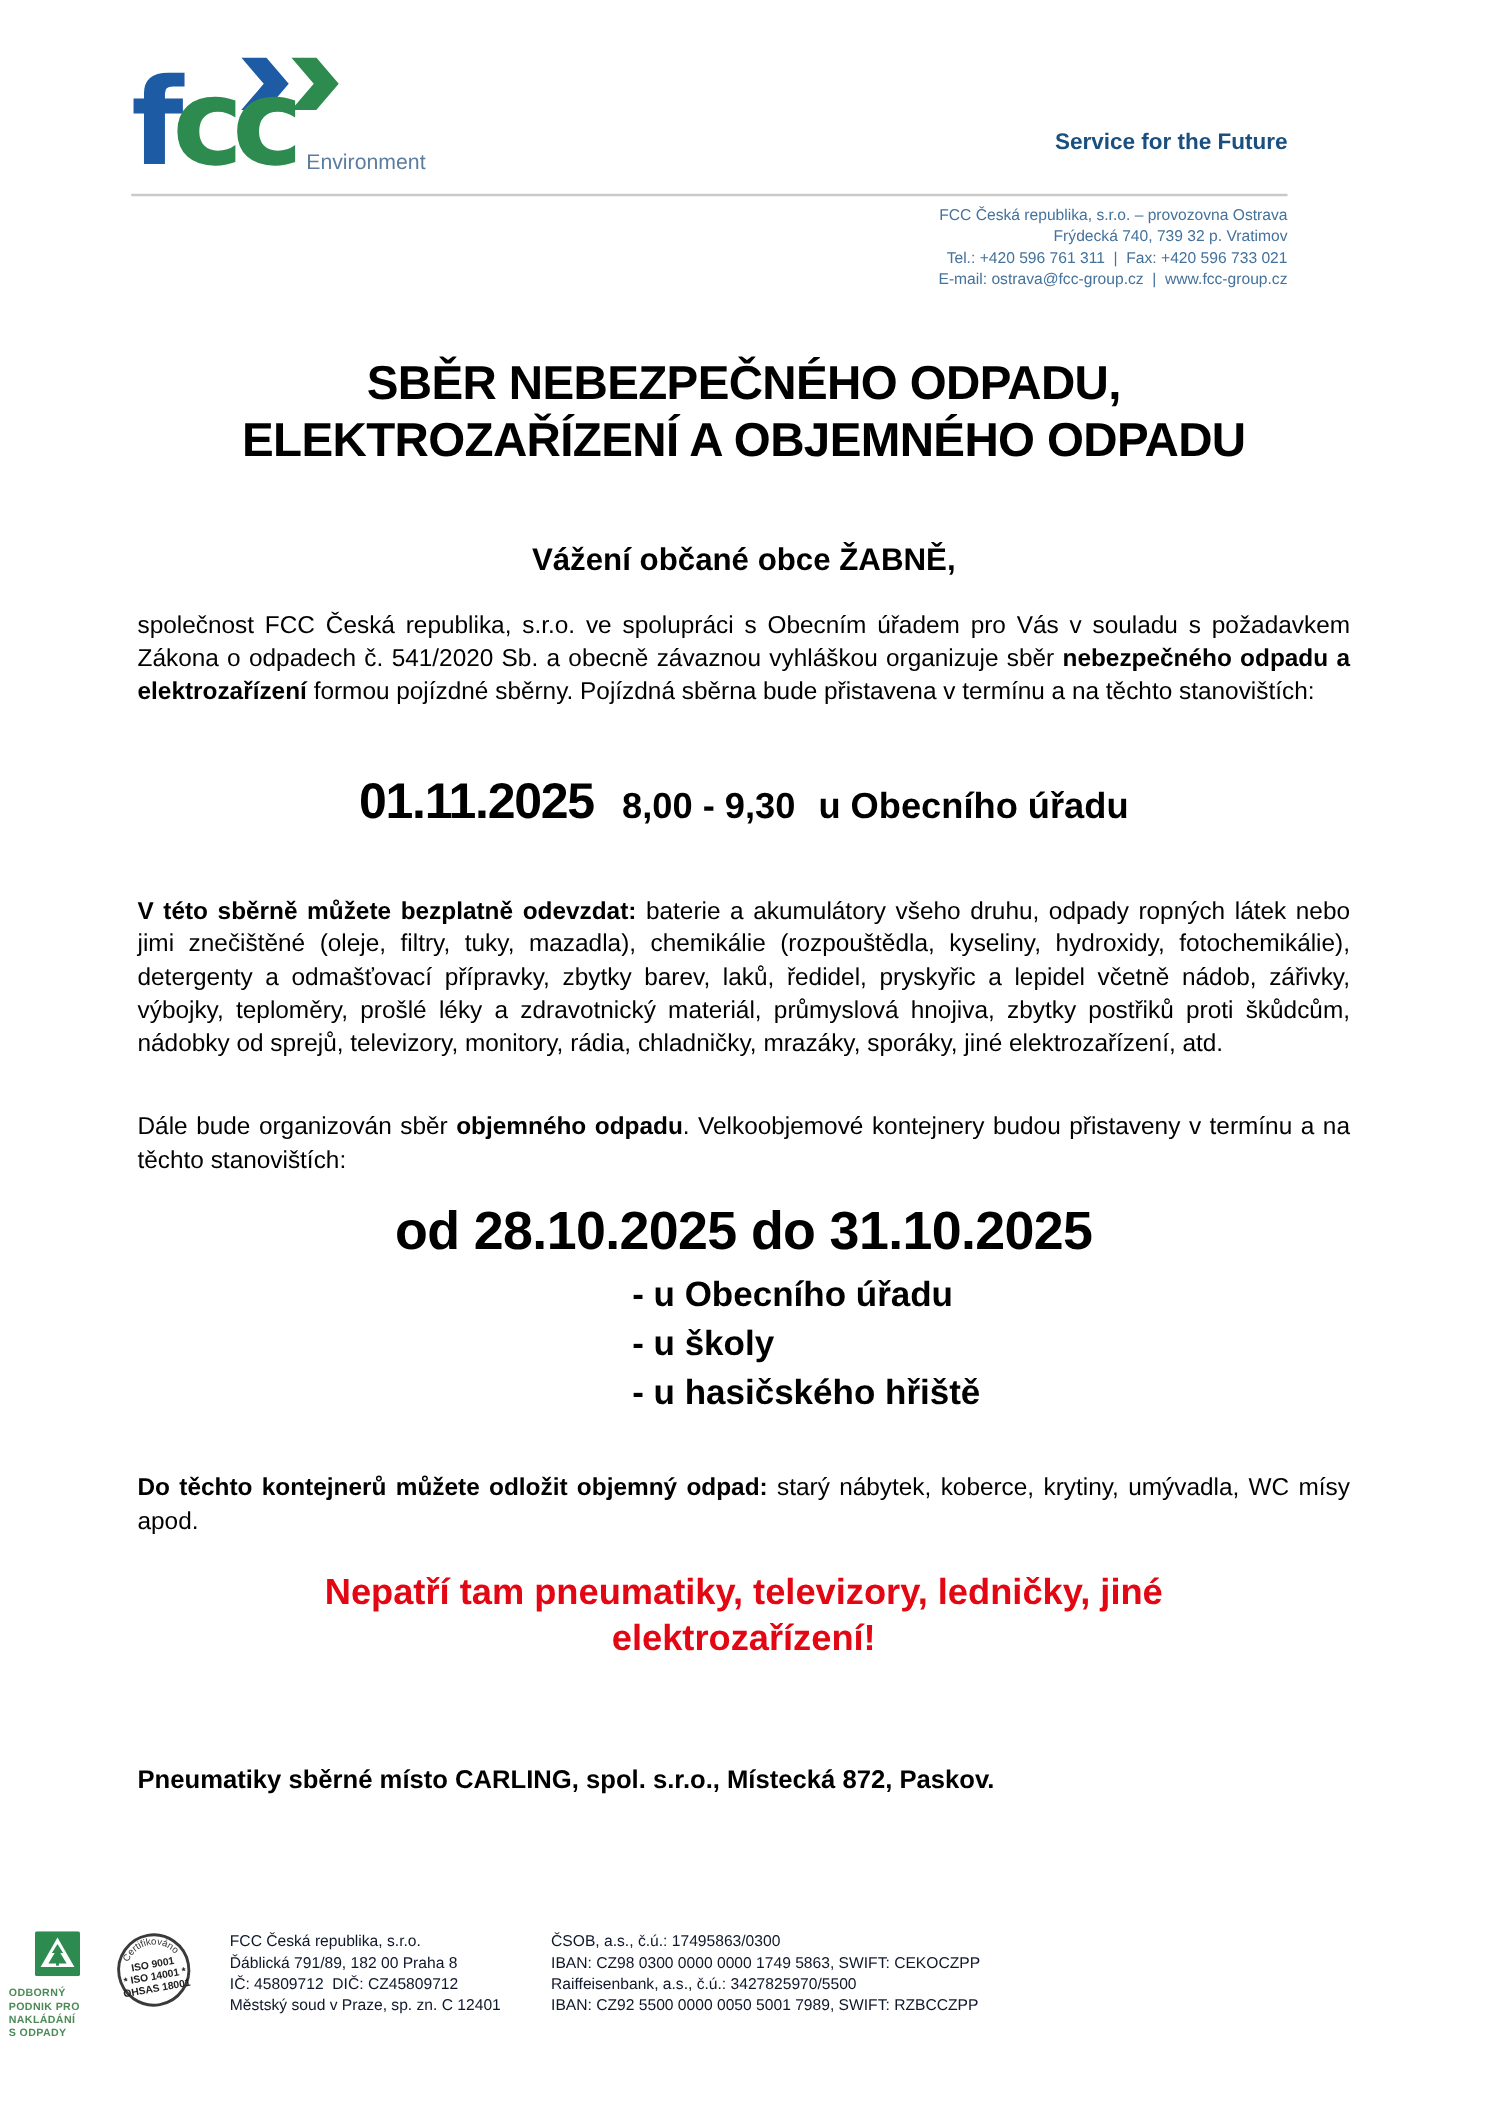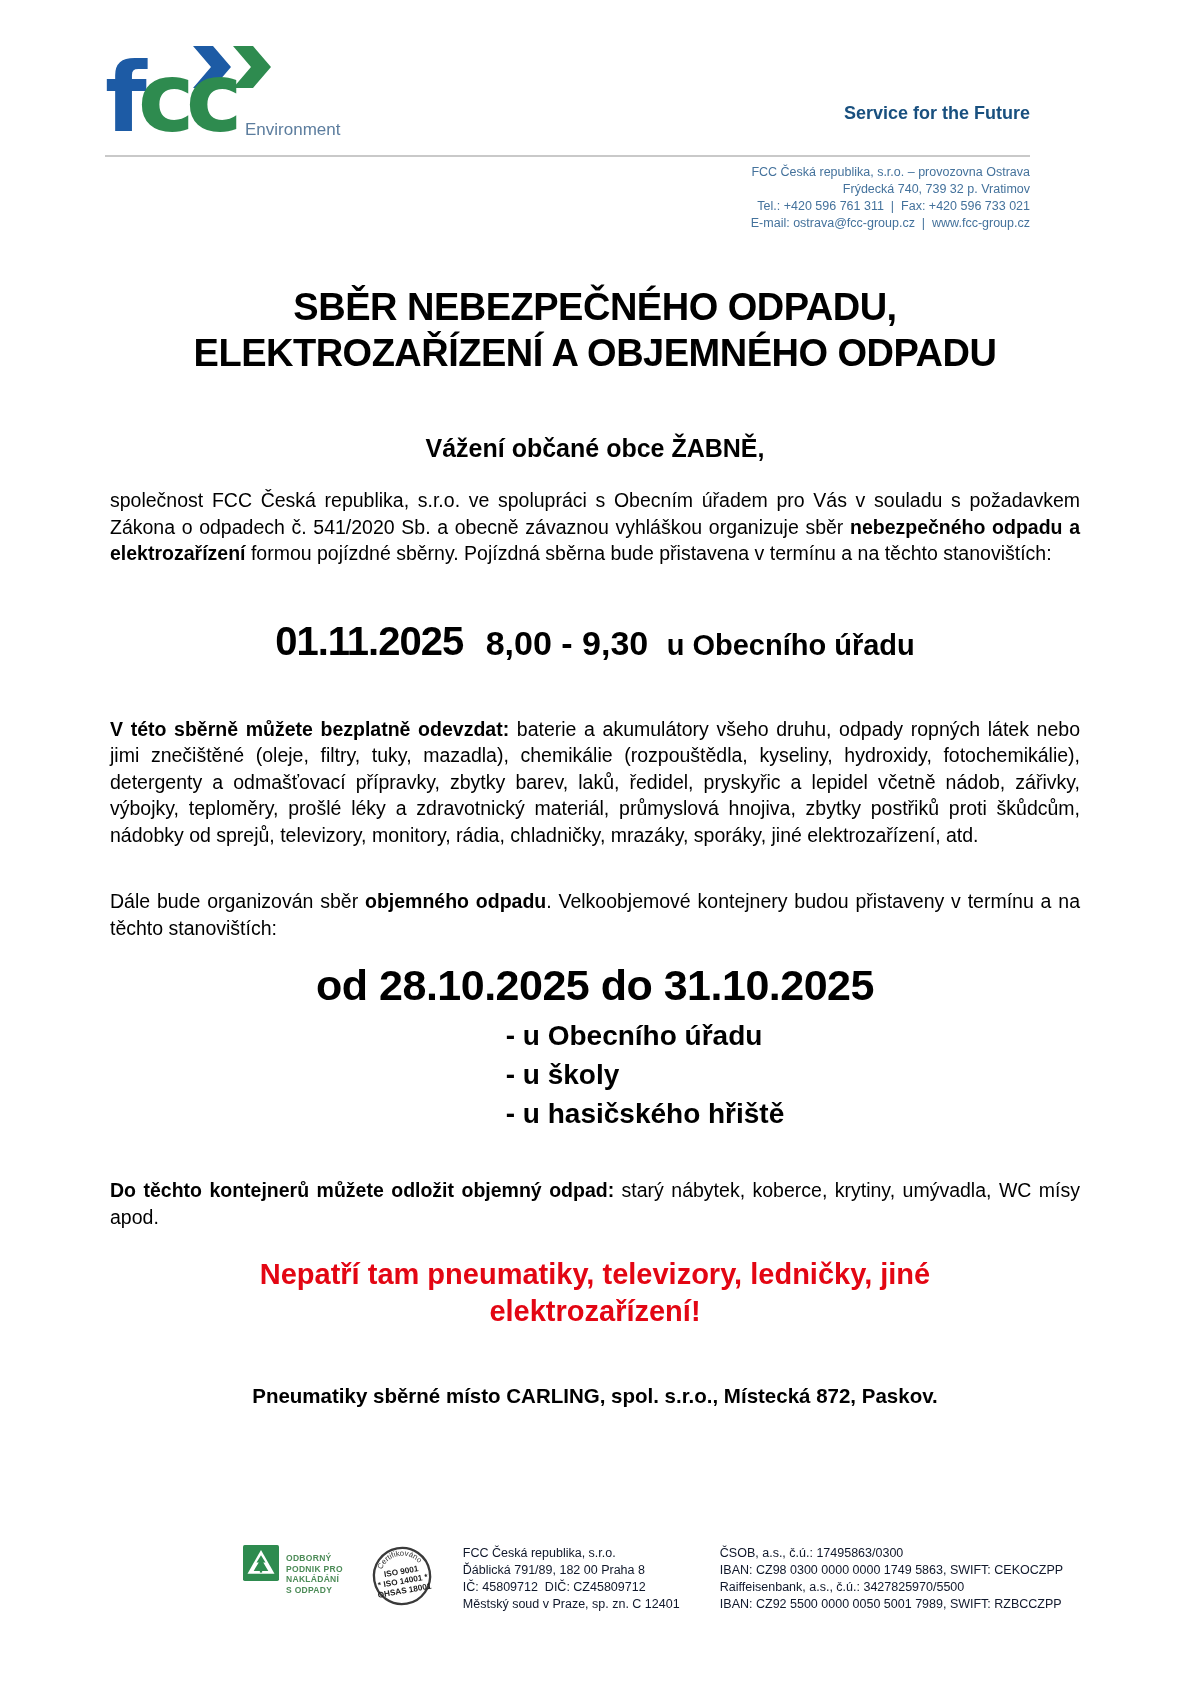--- a/index.html
+++ b/index.html
@@ -27,35 +27,35 @@
   .contact{margin:12px 160px 0 0;text-align:right;color:#44729c;font-size:12.5px;line-height:17px;}
   .contact .c-bold{font-weight:normal;margin-left:28px;}
   
   main{display:block;width:970px;margin:0 auto;}
   .title{margin:52px 0 0 0;text-align:center;font-size:38px;line-height:46px;font-weight:bold;letter-spacing:-0.5px;}
   .salutation{margin:58px 0 0 0;text-align:center;font-size:25px;font-weight:bold;}
   .body-text{margin:24px 0 0 0;font-size:19.5px;line-height:26.5px;text-align:justify;}
   .body-text b{font-weight:bold;}
   .event1{margin:52px 0 0 0;text-align:center;white-space:nowrap;}
   .event1 .ev-date{font-size:40px;font-weight:bold;letter-spacing:-1px;}
-  .event1 .ev-time{font-size:34px;font-weight:bold;margin-left:18px;}
+  .event1 .ev-time{font-size:29px;font-weight:bold;margin-left:18px;}
   .event1 .ev-place{font-size:29px;font-weight:bold;margin-left:14px;}
   .p-hazard{margin-top:52px;}
   .p-bulky{margin-top:40px;}
   .event2-range{margin:20px 0 0 0;text-align:center;font-size:43px;font-weight:bold;letter-spacing:-0.5px;}
   .event2-locs-wrap{text-align:center;margin-top:6px;}
   .event2-locs{display:inline-block;text-align:left;transform:translateX(50px);
     font-size:28px;font-weight:bold;line-height:39px;}
   .p-containers{margin-top:44px;}
   .warning{margin:26px auto 0 auto;max-width:720px;text-align:center;
     color:#e30613;font-size:29px;font-weight:bold;line-height:37px;}
-  .tires{margin:54px 0 0 0;text-align:center;font-size:20.5px;font-weight:bold;}
+  .tires{margin:82px 0 0 0;font-size:20.5px;font-weight:bold;}
   
   footer{position:absolute;left:0;top:1545px;width:1190px;display:flex;align-items:flex-start;}
-  .badge-block{margin-left:243px;display:flex;align-items:flex-start;}
+  .badge-block{display:flex;align-items:flex-end;flex-direction:column;}
   .badge-caption{margin:8px 0 0 7px;color:#4c8b57;font-weight:bold;font-size:8.5px;line-height:10.5px;letter-spacing:0.3px;}
   .stamp{margin-left:28px;transform:rotate(-10deg);}
   .f-col{color:#0f172a;font-size:12.5px;line-height:17px;}
   .f-company{margin-left:30px;width:235px;}
   .f-bank{margin-left:22px;}
 </style>
 </head>
 <body>
 
 <div class="page">

